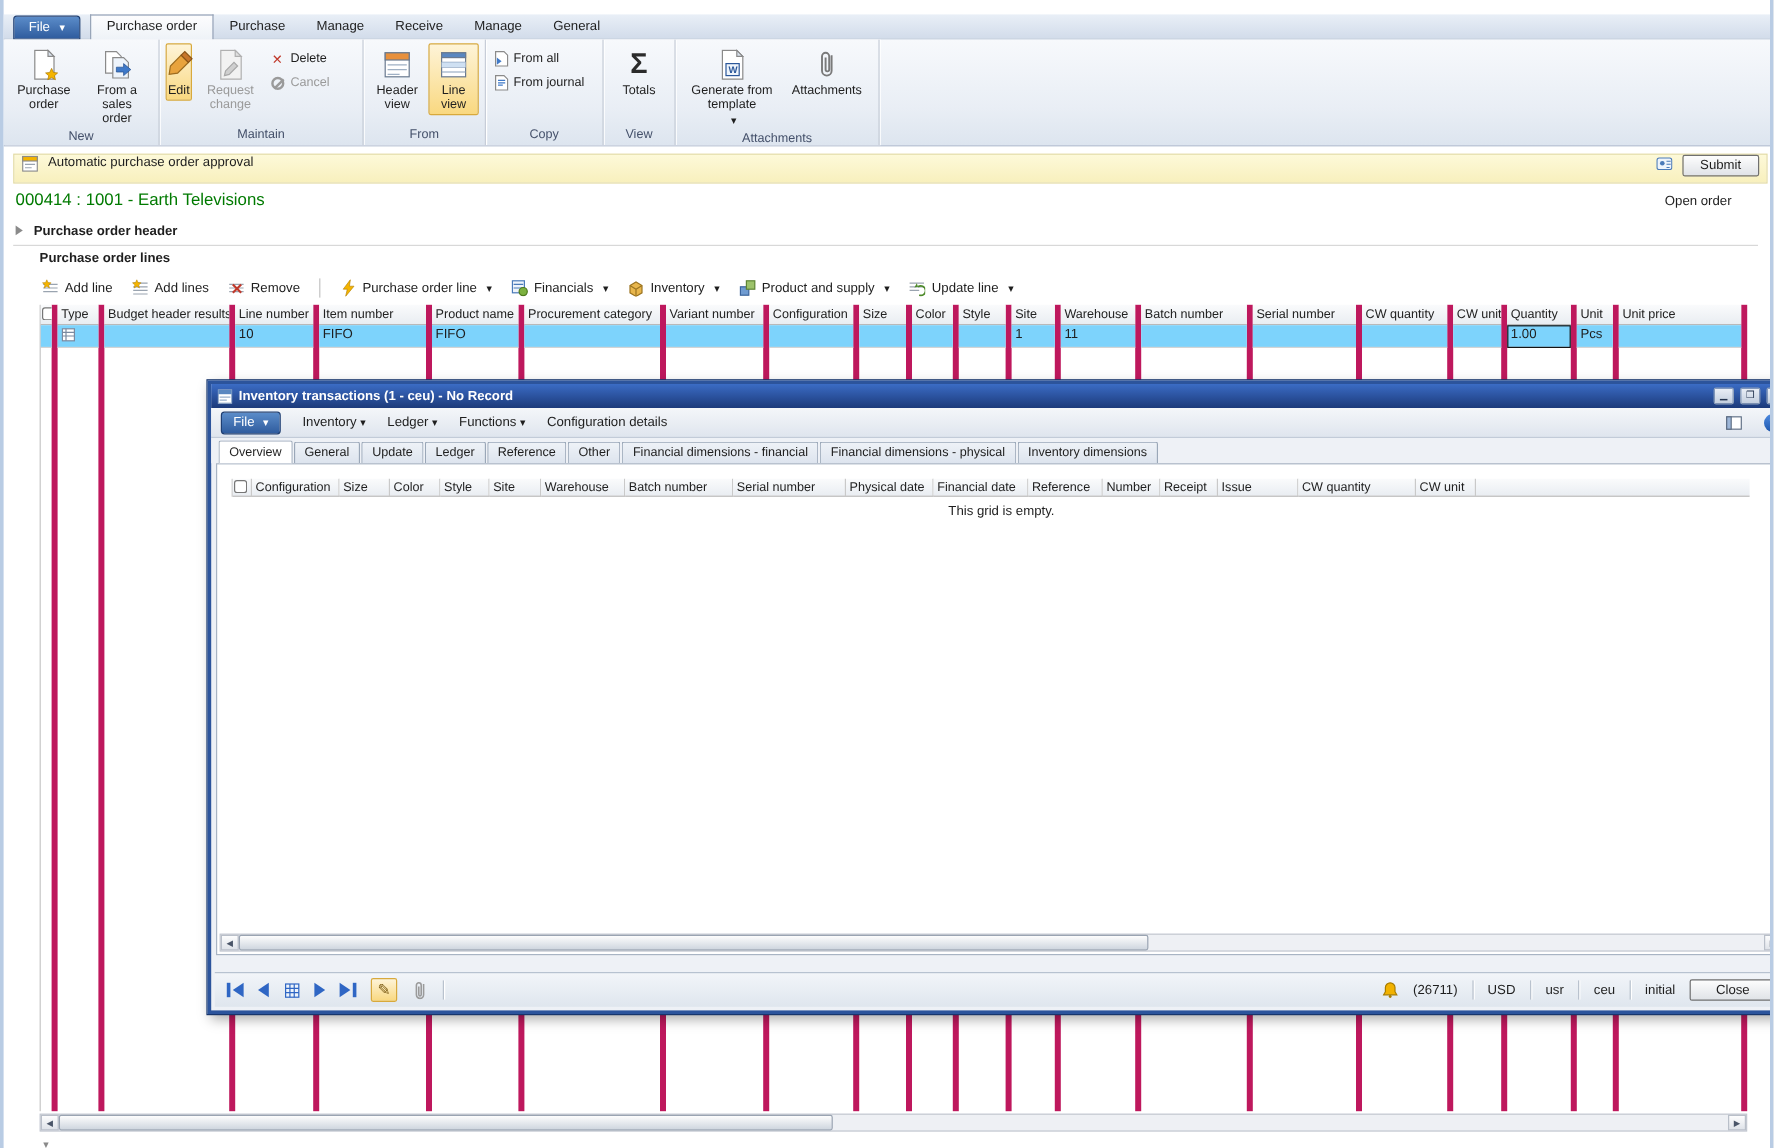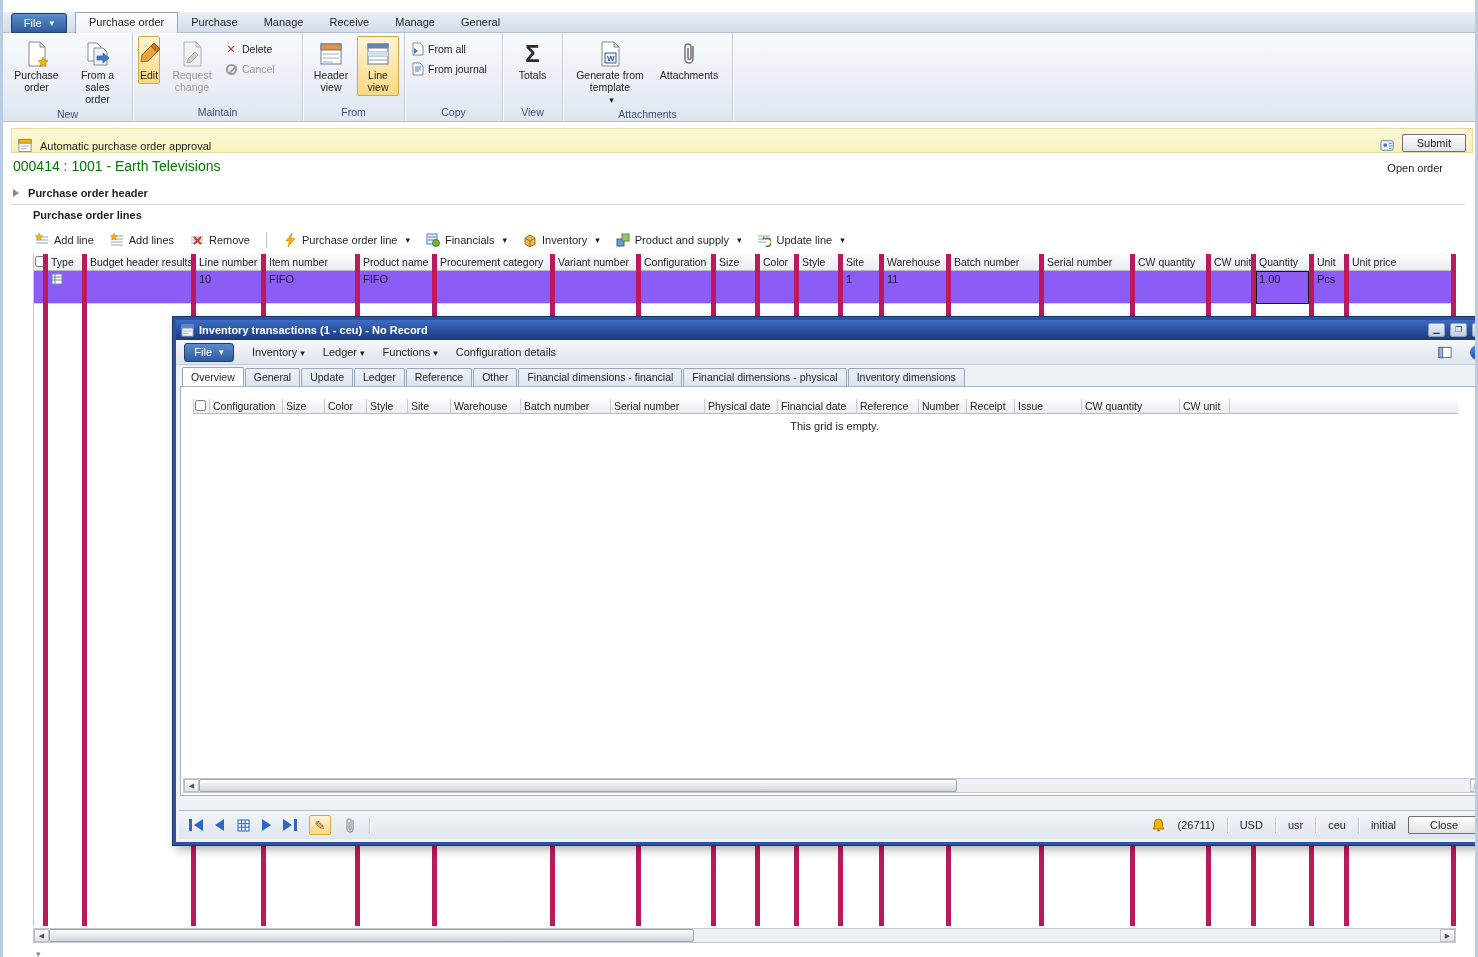--- a/index.html
+++ b/index.html
@@ -38,41 +38,41 @@
   .rcolsm{display:flex;flex-direction:column;gap:6px;padding-top:6px}
   .sb{display:flex;align-items:center;gap:4px;font-size:10.5px}
   .sb.dis{color:#9a9a9a}
   .bigico{width:26px;height:26px;display:flex;align-items:center;justify-content:center}
   .sigma{font-size:24px;font-weight:bold;color:#2b2b2b;line-height:24px}
   .circle-slash{width:11px;height:11px;border:2px solid #9a9a9a;border-radius:50%;position:relative}
   .circle-slash::after{content:"";position:absolute;left:-1px;top:3.5px;width:11px;height:2px;background:#9a9a9a;transform:rotate(-45deg)}
   .redx{color:#c0392b;font-weight:bold;font-size:11px}
 
   
-  .notify{position:absolute;left:8px;top:128px;width:1462px;height:25px;background:linear-gradient(#fdf9d9,#f8f0bd);border:1px solid #e3dba3;display:flex;align-items:flex-end;padding:0 6px;gap:8px}
+  .notify{position:absolute;left:8px;top:128px;width:1462px;height:25px;background:linear-gradient(#fdf9d9,#f8f0bd);border:1px solid #e3dba3;display:flex;align-items:flex-start;padding:0 6px;gap:8px}
   .btn{border:1px solid #707070;border-radius:2px;background:linear-gradient(#fdfdfd,#e0e3e7);padding:2px 14px;font-size:11px;color:#1e1e1e}
 
   
   .rectitle{position:absolute;left:10px;top:158px;font-size:14px;color:#007a00}
   .openorder{position:absolute;right:32px;top:162px;font-size:11px}
   .sechdr{font-weight:bold;font-size:11px;color:#1e1e1e}
   .exparrow{display:inline-block;width:0;height:0;border-top:4px solid transparent;border-bottom:4px solid transparent;border-left:6px solid #8a8a8a;margin-right:6px}
   .secline{position:absolute;left:8px;right:10px;border-top:1px solid #d8d8d8}
 
   
   .ltoolbar{position:absolute;left:32px;top:229px;height:22px;display:flex;align-items:center;gap:16px}
   .titem{display:flex;align-items:center;gap:5px;font-size:11px}
   .tsep{width:1px;height:16px;background:#c2c2c2;box-shadow:1px 0 0 #fff}
   .mini{width:14px;height:14px;display:inline-flex;align-items:center;justify-content:center}
 
   
   .grid{position:absolute;left:30px;top:254px;width:1423px;height:672px;display:flex;border-left:1px solid #c6c6c6}
   .gcol{display:flex;flex-direction:column;border-right:5px solid #be185d}
   .gh{height:17px;background:linear-gradient(#fafbfc,#e9edf2);border-bottom:1px solid #b9b9b9;padding:2px 3px;font-size:10.5px;color:#222;white-space:nowrap;overflow:hidden}
-  .gc{height:33px;border-bottom:1px solid #d4d4d4;padding:2px 3px;font-size:11px;white-space:nowrap;overflow:hidden;background:#8b5cf6}
+  .gc{height:19px;border-bottom:1px solid #d4d4d4;padding:2px 3px;font-size:11px;white-space:nowrap;overflow:hidden;background:#7dd3fc}
   .tr{text-align:left}
   .gc.focus{outline:1px solid #141414;outline-offset:-1px}
   input[type=checkbox]{width:11px;height:11px;margin:0}
 
   
   .hscroll{background:#eef0f4;border:1px solid #c3c8d0;display:flex;align-items:stretch}
   .sarrow{width:15px;background:linear-gradient(#fdfdfd,#dfe3e9);border:1px solid #b9bfc9;display:flex;align-items:center;justify-content:center;font-size:7px;color:#4a5568}
   .sthumb{background:linear-gradient(#fdfdfd,#cfd6df);border:1px solid #9aa4b2;border-radius:2px}
 
   

